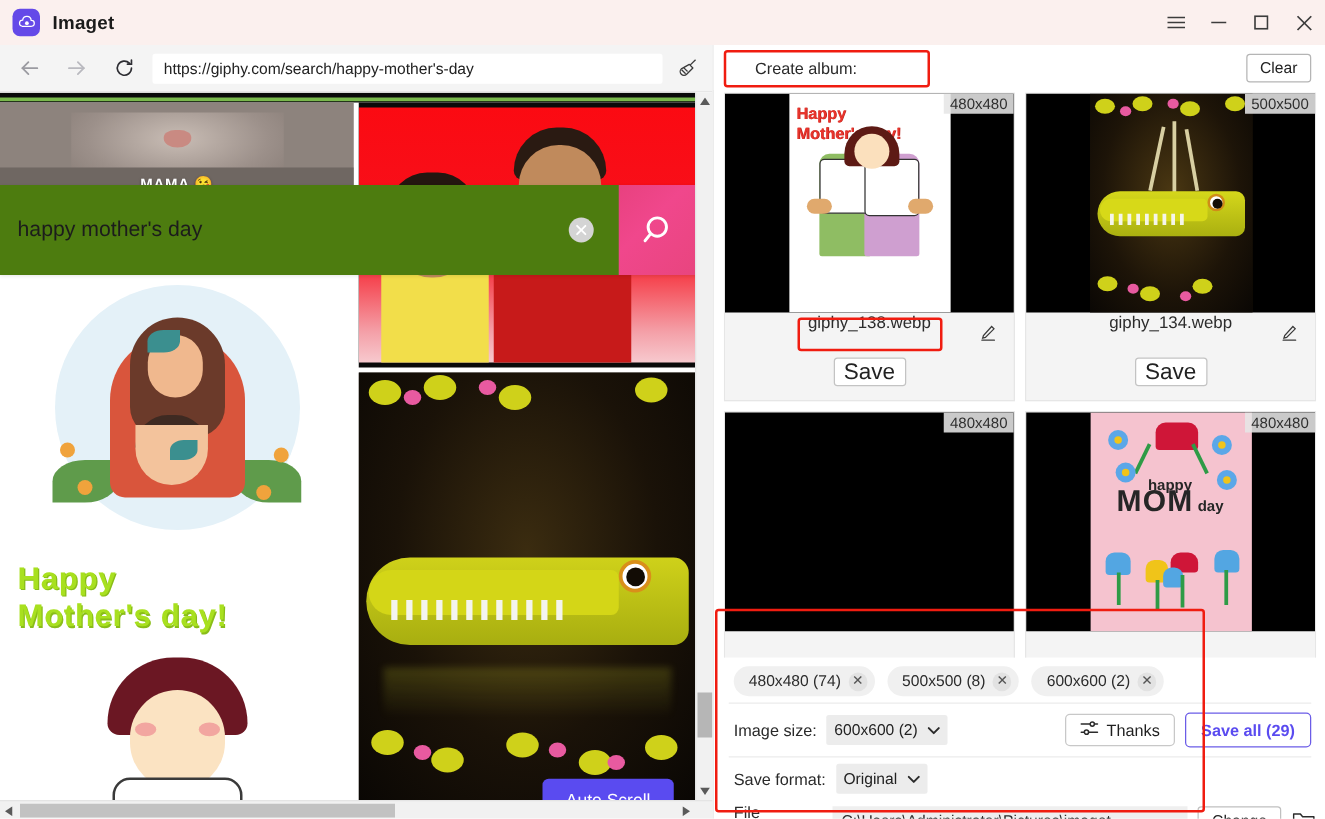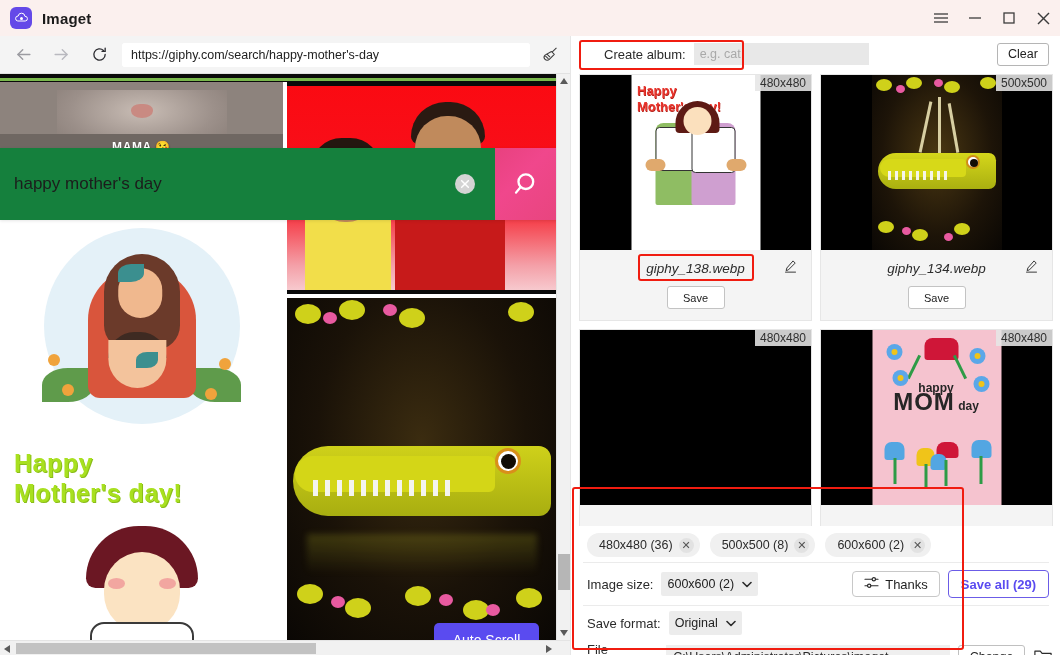--- a/index.html
+++ b/index.html
@@ -135,21 +135,21 @@
   .badge-hand { position:absolute; left:185px; top:560px; width:34px; height:40px; }
   .badge-scroll {
     position:absolute; left:434px; top:549px; width:105px; height:34px;
     background:#5a4bf0; border-radius:5px; color:#fff; font-size:14px;
     display:flex; align-items:center; justify-content:center;
   }
 
   
   .searchbar {
     position:absolute; left:0; top:74px; width:559px; height:72px;
-    background:#15803d; display:flex; align-items:center;
+    background:#4d7c0f; display:flex; align-items:center;
     box-shadow: 0 1px 3px rgba(0,0,0,.10);
   }
   .search-input {
     flex:1; border:none; outline:none; font-size:17px; color:#1c1c1c;
     padding-left:14px; background:transparent; font-family:"Liberation Sans", sans-serif;
   }
   .search-clear {
     width:20px; height:20px; border-radius:50%; background:#d4d4d4;
     display:flex; align-items:center; justify-content:center; margin-right:20px;
     color:#fff; font-size:13px; line-height:1;
@@ -207,28 +207,28 @@
     overflow:hidden;
   }
   .card { background:#f4f4f4; border:1px solid #e6e6e6; position:relative; }
   .card-img { position:relative; width:100%; height:175px; background:#000; overflow:hidden; }
   .card-img .inner { position:absolute; left:50%; top:0; transform:translateX(-50%); height:175px; }
   .dim-badge {
     position:absolute; right:0; top:0; background:rgba(230,230,230,.88);
     font-size:12px; color:#2f2f2f; padding:1px 5px;
   }
   .card-name-row {
-    height:36px; display:flex; align-items:center; justify-content:center; position:relative;font-style:italic;
+    height:36px; display:flex; justify-content:center; position:relative;
   }
   .card-name { font-size:13.5px; color:#2c2c2c; }
   .pencil { position:absolute; right:12px; top:9px; width:16px; height:16px; }
   .card-save-row { height:34px; display:flex; align-items:flex-start; justify-content:center; }
   .save-btn {
     width:58px; height:23px; border:1px solid #c3c3c3; border-radius:3px; background:#fff;
-    font-size:11px; color:#222; display:flex; align-items:center; justify-content:center;
+    font-size:18px; color:#222; display:flex; align-items:center; justify-content:center;
   }
   .hl-name {
     position:absolute; left:50%; top:4px; transform:translateX(-50%);
     width:116px; height:27px; border:2px solid #f01c10; border-radius:3px; pointer-events:none;
   }
 
   
   .g1 { width:129px; background:#fff; position:relative; }
   .g1 .t { position:absolute; left:6px; top:8px; font-size:13px; font-weight:bold; color:#e8352d; line-height:16px; text-shadow:.5px .5px 0 #b51f18; }
   .g1 .m1 { position:absolute; left:24px; top:48px; width:42px; height:82px; background:#8fbd63; border-radius:8px 8px 2px 2px; }
@@ -539,21 +539,20 @@
       <svg width="6" height="8" viewBox="0 0 6 8" fill="#5a5a5a">
           <polygon points="0,0 6,4 0,8"></polygon>
         </svg>
     </div>
   </div>
 
   <div class="rpanel">
 
     <div class="album-row">
       <div class="album-label">Create album:</div>
-      <input class="album-input" placeholder="e.g. cat" style="">
       <div class="clear-btn">
         <span>Clear</span>
       </div>
     </div>
     <div class="hl-album"></div>
 
     <div class="grid">
 
       <div class="card">
         <div class="card-img">
@@ -678,21 +677,21 @@
         <div class="card-name-row">
           <span class="card-name"></span>
         </div>
       </div>
     </div>
 
     <div class="controls">
 
       <div class="chips">
         <div class="chip">
-          <span>480x480 (36)</span>
+          <span>480x480 (74)</span>
           <span class="x">✕</span>
         </div>
         <div class="chip">
           <span>500x500 (8)</span>
           <span class="x">✕</span>
         </div>
         <div class="chip">
           <span>600x600 (2)</span>
           <span class="x">✕</span>
         </div>

